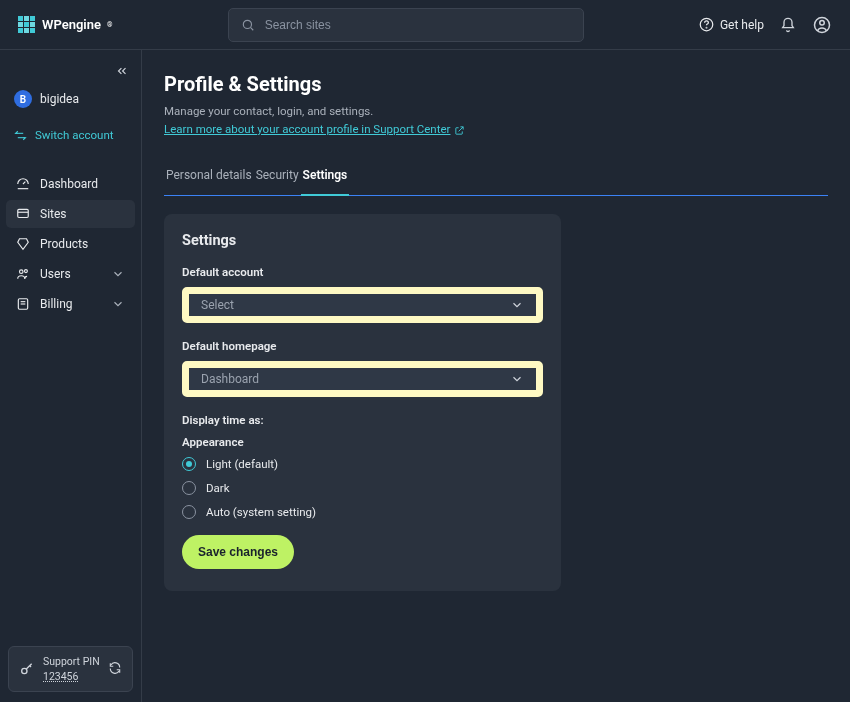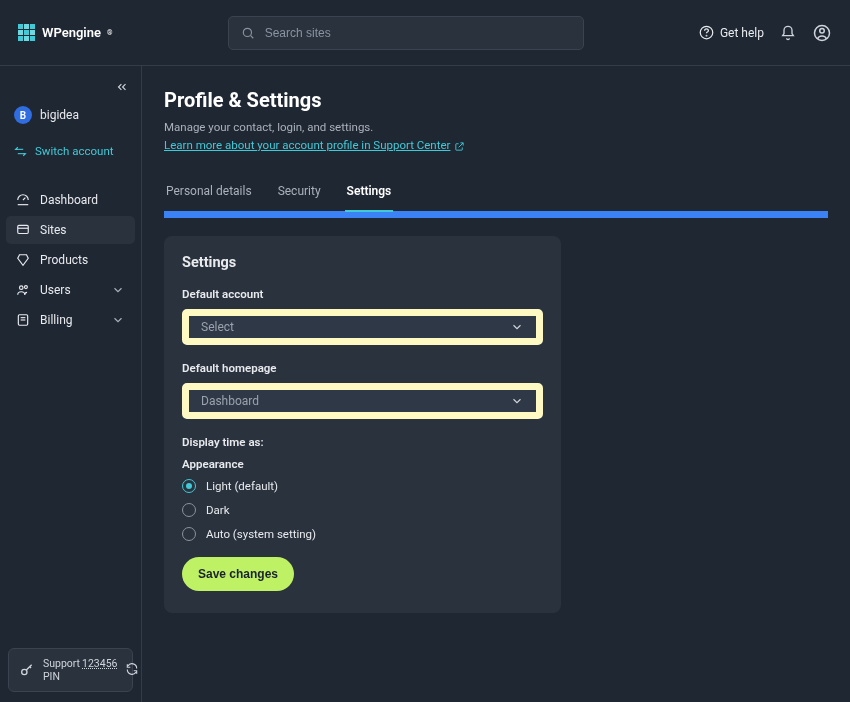--- a/index.html
+++ b/index.html
@@ -7,21 +7,21 @@
     font-family: -apple-system, BlinkMacSystemFont, "Segoe UI", Roboto, Helvetica, Arial, sans-serif;
     background: #1f2733;
     color: #e8eaed;
     width: 850px;
     height: 702px;
     overflow: hidden;
     font-size: 12px;
   }
   .app { width: 100%; height: 100%; display: flex; flex-direction: column; }
   .topbar {
-    height: 66px;
+    height: 50px;
     border-bottom: 1px solid #343c48;
     display: flex;
     align-items: center;
     padding: 0 18px;
     gap: 12px;
   }
   .logo { display: flex; align-items: center; gap: 6px; font-weight:600; color:#fff; font-size:13px; }
   .logo-dots { display:inline-flex; flex-wrap:wrap; width:18px; height:18px; gap:1px; }
   .logo-dots span { width:5px; height:5px; background:#40cad7; }
   .logo-dots span:nth-child(even){ background:#6ed8e1; }
@@ -53,31 +53,31 @@
     font-size:12px; color:#e8eaed; cursor:pointer;
   }
   .sb-item.active { background:#2a323e; }
   .sb-item .chev { margin-left:auto; color:#aab1bb; }
   .sb-item svg { width:14px; height:14px; }
   .pin-card {
     position:absolute; bottom:10px; left:8px; right:8px;
     background:#2a323e; border:1px solid #3b4350; border-radius:6px;
     padding:8px 10px; display:flex; align-items:center; gap:8px;
   }
-  .pin-text { display:flex; flex-direction:row; gap:2px; font-size:10.5px; color:#cfd4db; }
+  .pin-text { display:flex; flex-direction:column; gap:2px; font-size:10.5px; color:#cfd4db; }
   .pin-text .num { text-decoration: underline dotted; }
   .pin-refresh { margin-left:auto; color:#cfd4db; cursor:pointer; }
 
   .main { flex:1; overflow:auto; }
   .content { padding: 22px 22px 12px 22px; }
   h1 { font-size:20px; font-weight:700; color:#fff; margin-bottom:8px; }
   .sub { font-size:11.5px; color:#aab1bb; margin-bottom:4px; }
   .link { color:#40cad7; text-decoration:underline; font-size:11.5px; cursor:pointer; display:inline-flex; align-items:flex-end; gap:4px; }
 
-  .tabs { display:flex; gap:22px; border-bottom:7px solid #3b82f6; margin-top:22px; }
+  .tabs { display:flex; border-bottom:1px solid #3b82f6; margin-top:22px; }
   .tab { padding:10px 2px 12px 2px; font-size:12px; color:#aab1bb; cursor:pointer; border-bottom:2px solid transparent; margin-bottom:-1px; }
   .tab.active { color:#fff; font-weight:600; border-bottom-color:#40cad7; }
 
   .card {
     margin-top:18px; width: 397px; background:#2a323e; border-radius:8px;
     padding:18px 18px 22px 18px;
   }
   .card h2 { font-size:14.5px; font-weight:700; margin-bottom:16px; }
   .field-label { font-size:11.5px; font-weight:600; margin-bottom:8px; color:#e8eaed; }
   .select {

